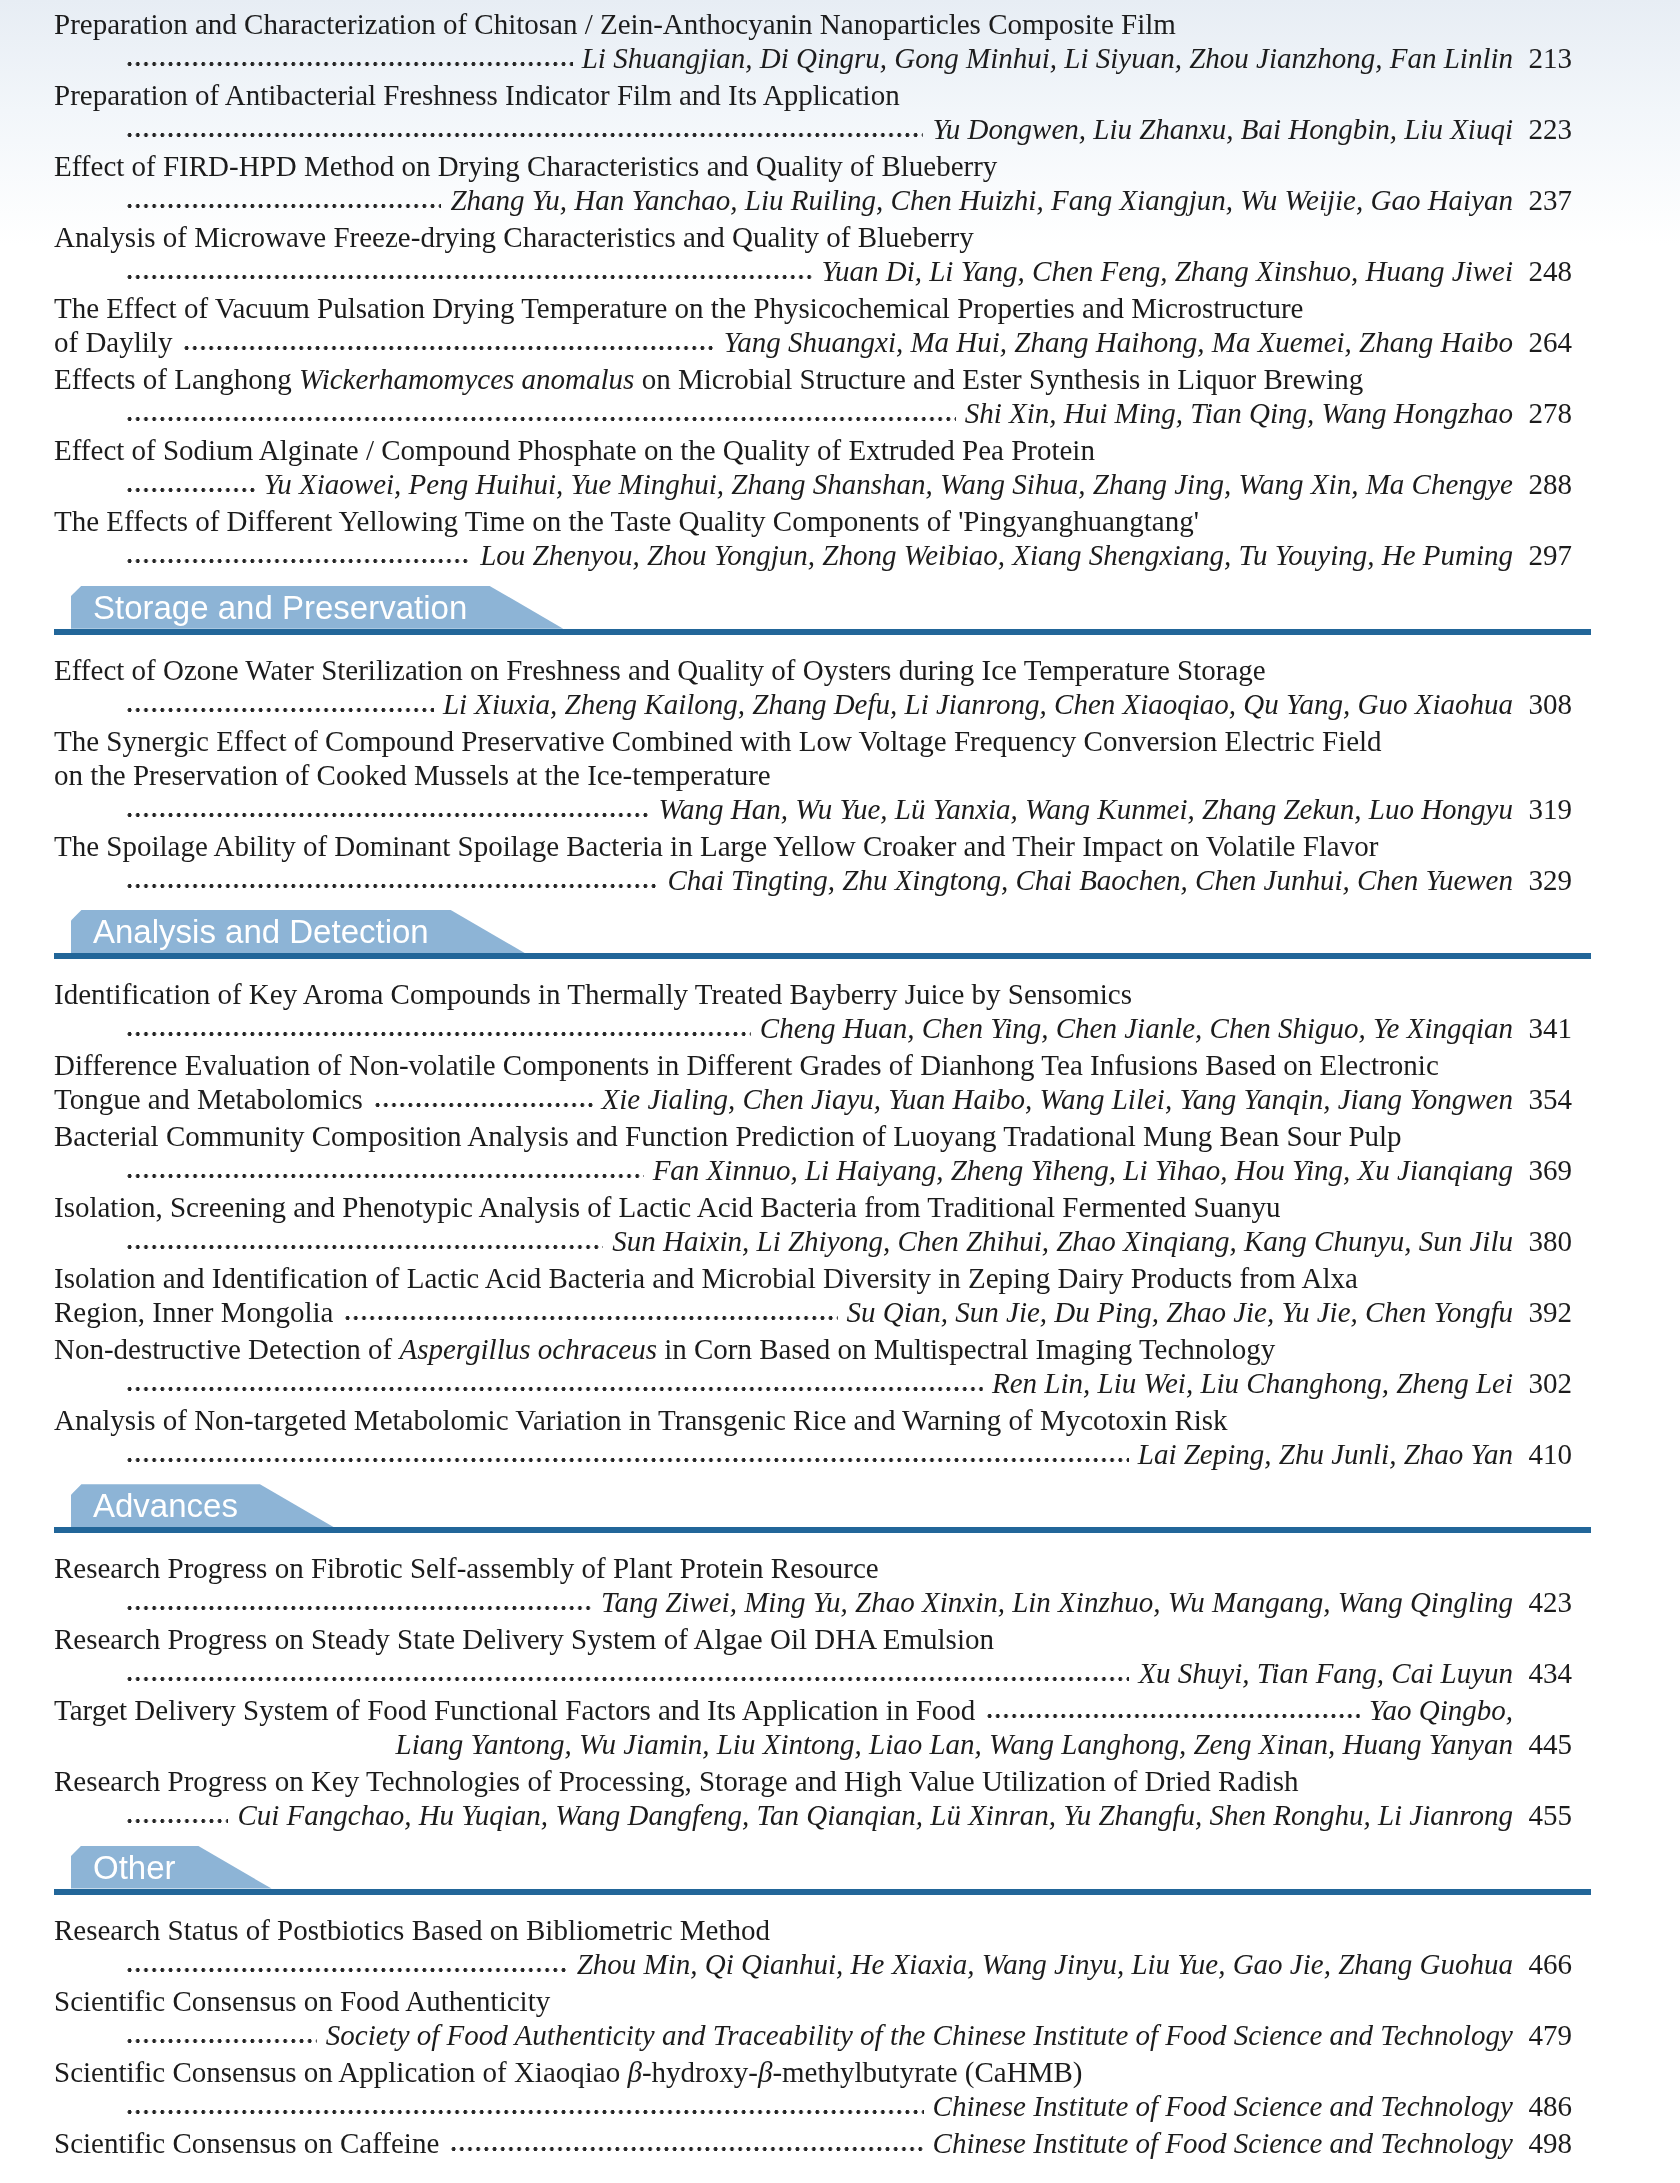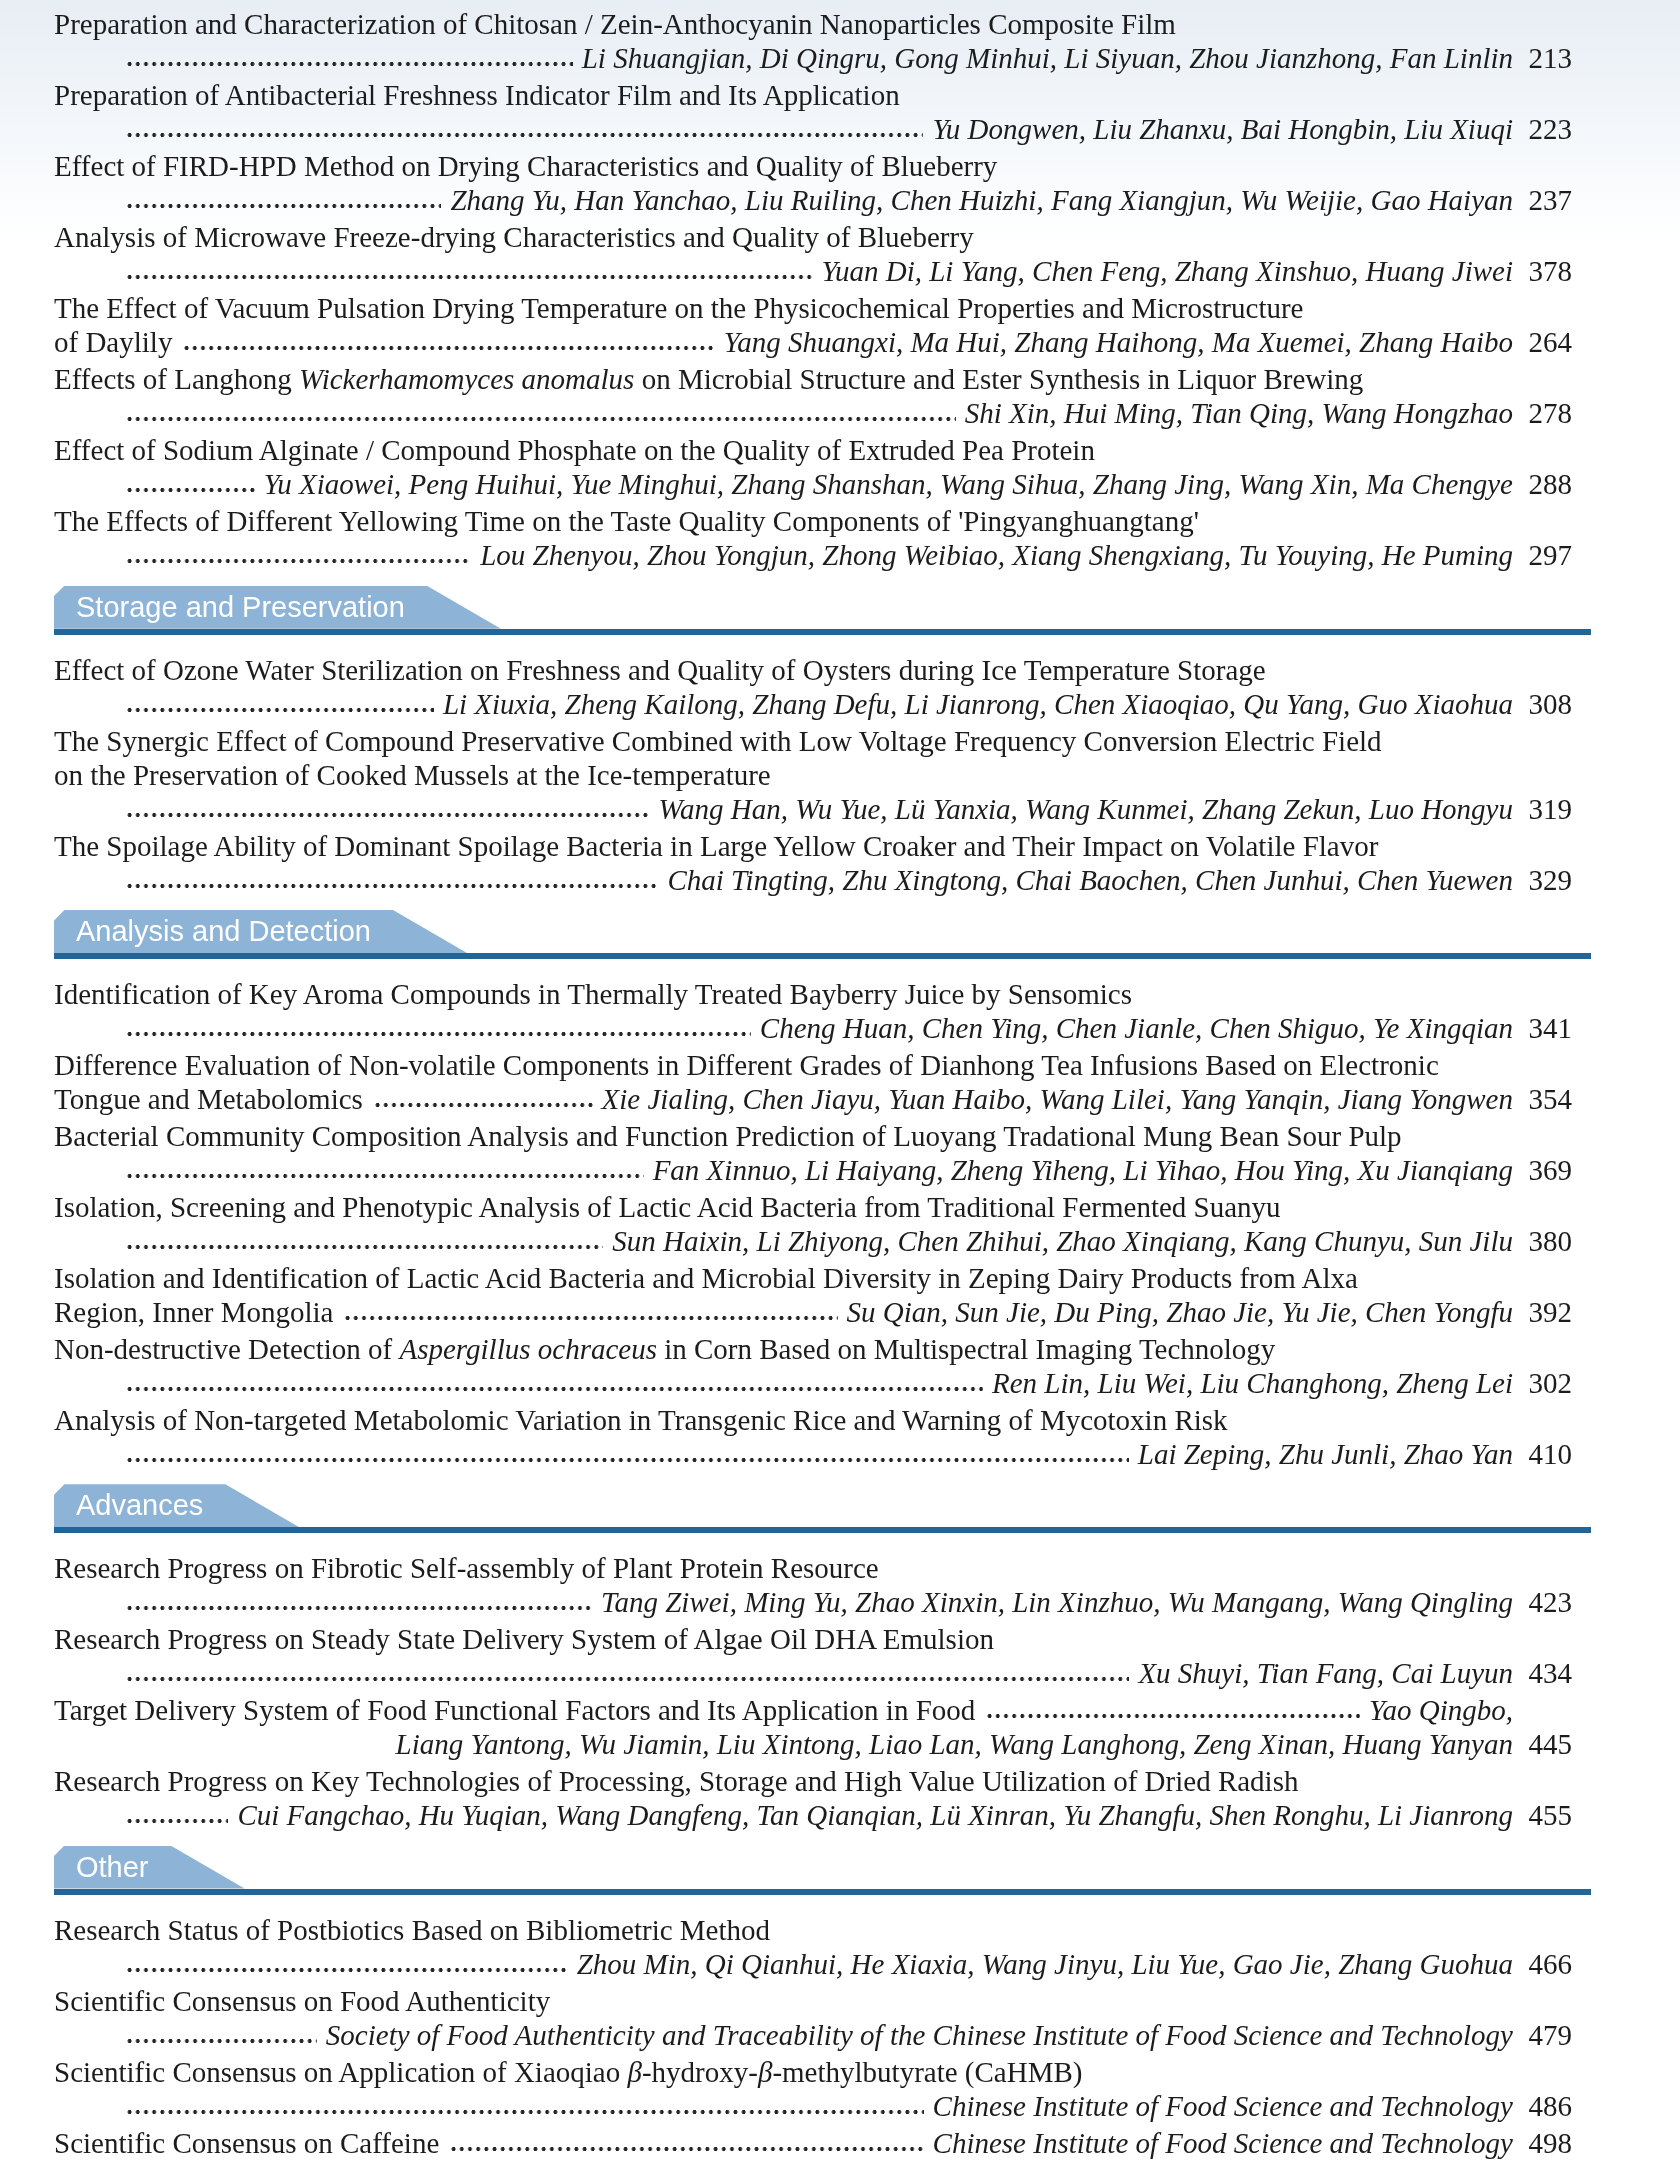--- a/index.html
+++ b/index.html
@@ -22,23 +22,24 @@
   .spacer.dots{
     background-image:radial-gradient(circle, #242424 1.8px, rgba(0,0,0,0) 2px);
     background-size:8.2px 8.2px;background-repeat:repeat-x;background-position:1.5px 19px;
   }
   .authors{flex:0 0 auto;}
   .pagenum{flex:0 0 auto;width:59px;padding-right:19px;text-align:right;}
   .section-header{border-bottom:6.7px solid var(--rule,#226699);margin:13.3px 0 18px 0;font-size:0;}
   .banner{
     display:inline-block;vertical-align:bottom;
     background:var(--banner-fill,#8db4d6);color:var(--banner-text,#ffffff);
-    font-family:"Liberation Sans", sans-serif;font-size:29px;line-height:43px;height:43px;
+    font-family:"Liberation Sans", sans-serif;font-size:33px;line-height:43px;height:43px;
     padding:0 96px 0 22px;
     clip-path:polygon(0 10.4px,10.4px 0,calc(100% - 74px) 0,100% 100%,0 100%);
+    margin-left:17px;
   }
 </style>
 </head>
 <body>
 
 <div id="toc">
     <div class="section">
       <div class="entry">
         <div class="line">
           <span class="pre"><span class="seg">Preparation and Characterization of Chitosan / Zein-Anthocyanin Nanoparticles Composite Film</span></span>
@@ -73,21 +74,21 @@
         </div>
       </div>
       <div class="entry">
         <div class="line">
           <span class="pre"><span class="seg">Analysis of Microwave Freeze-drying Characteristics and Quality of Blueberry</span></span>
           <span class="spacer"></span>
         </div>
         <div class="line no-pre">
           <span class="spacer dots"></span>
           <span class="authors">Yuan Di, Li Yang, Chen Feng, Zhang Xinshuo, Huang Jiwei</span>
-          <span class="pagenum">378</span>
+          <span class="pagenum">248</span>
         </div>
       </div>
       <div class="entry">
         <div class="line">
           <span class="pre"><span class="seg">The Effect of Vacuum Pulsation Drying Temperature on the Physicochemical Properties and Microstructure</span></span>
           <span class="spacer"></span>
         </div>
         <div class="line">
           <span class="pre"><span class="seg">of Daylily</span></span>
           <span class="spacer dots"></span>

